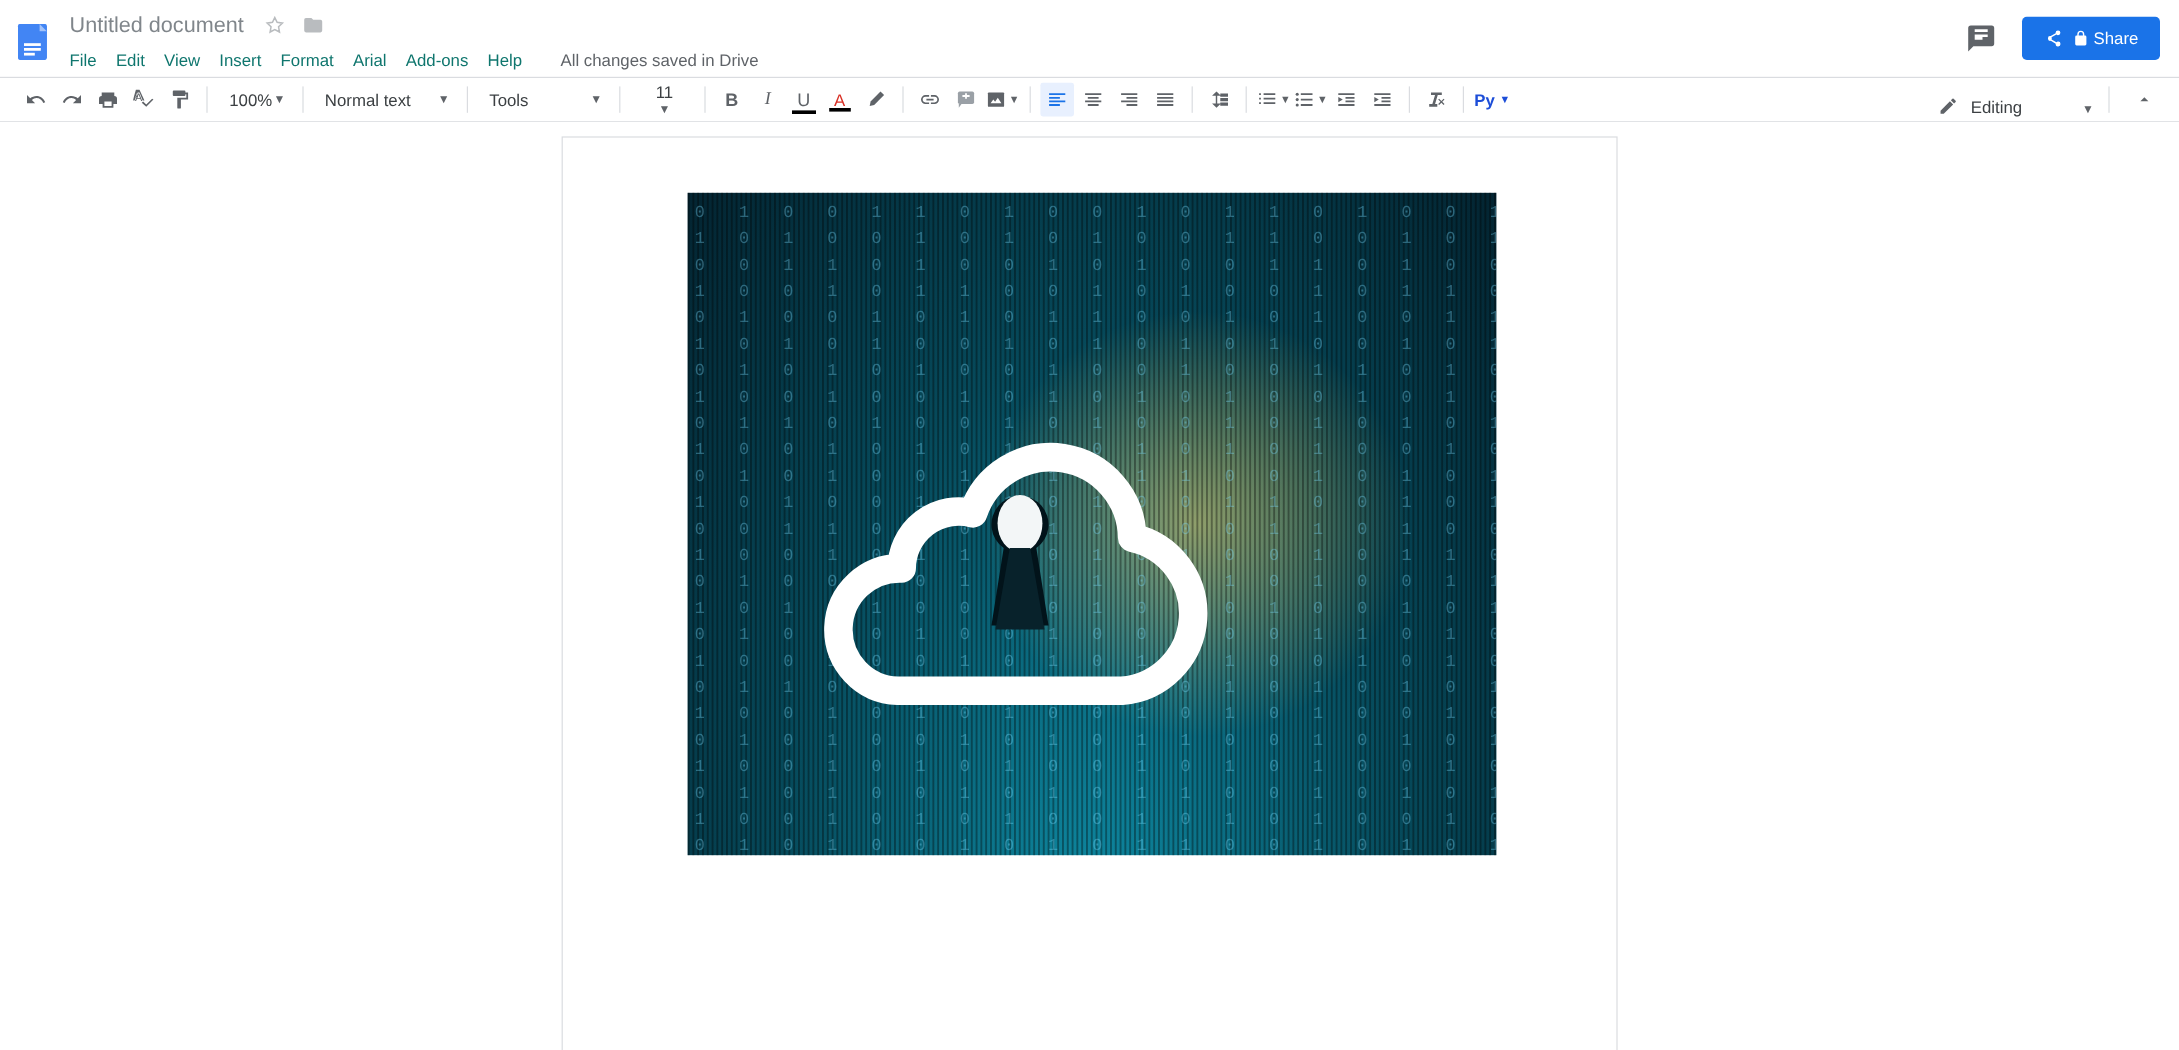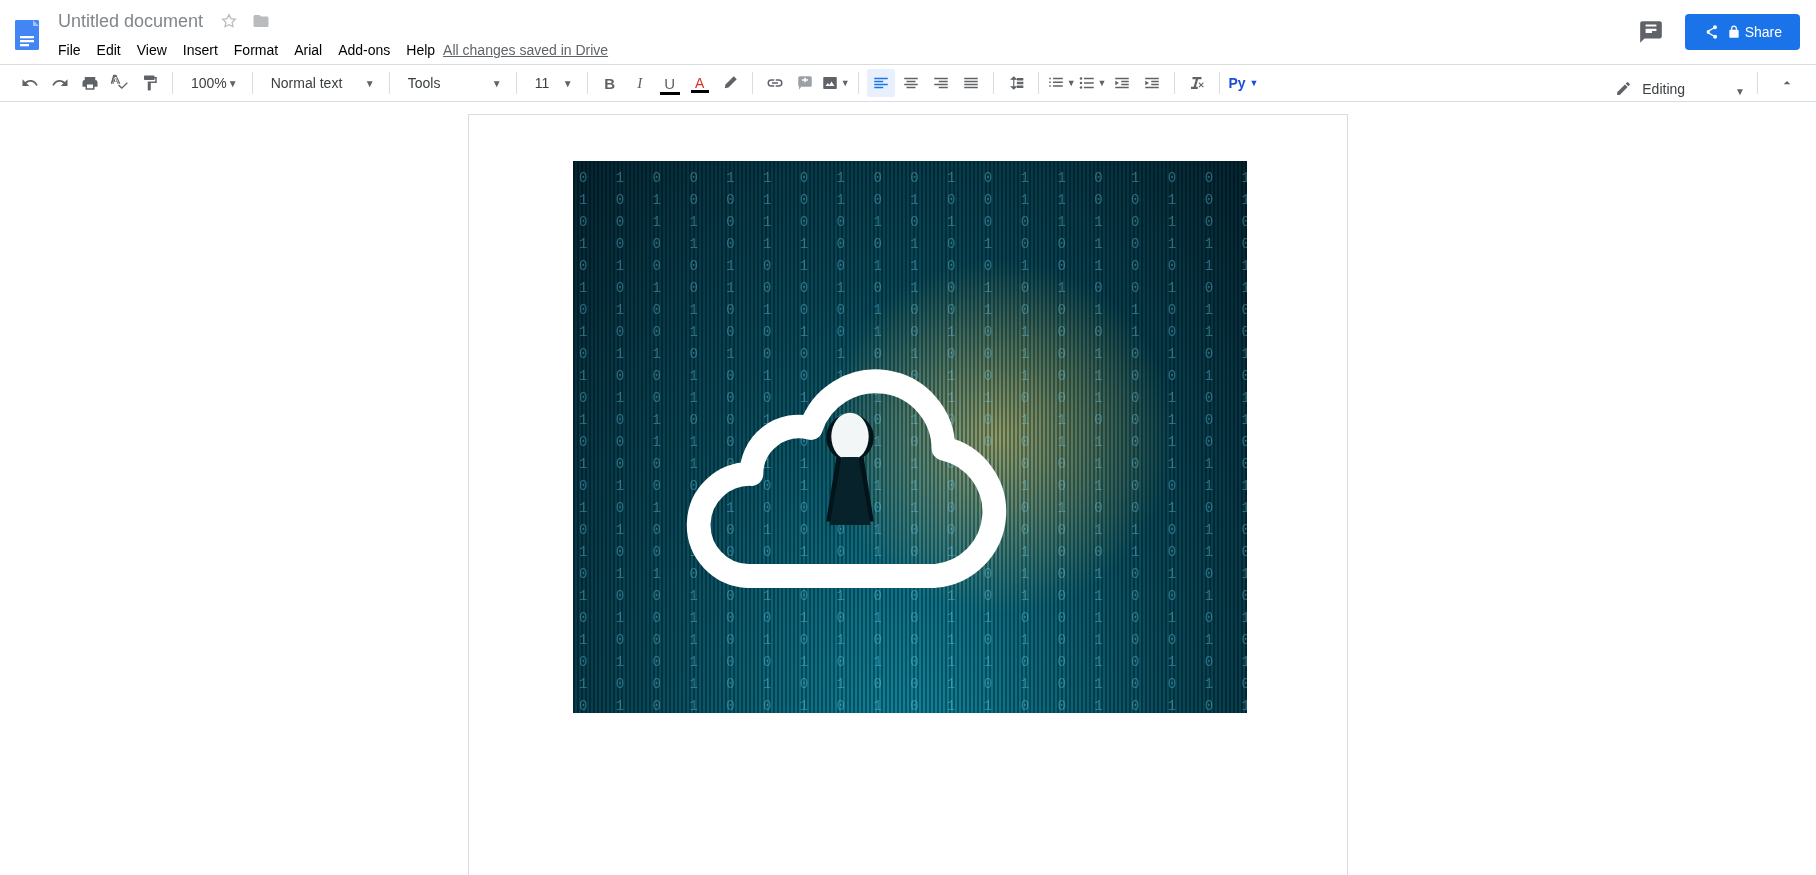--- a/index.html
+++ b/index.html
@@ -41,26 +41,26 @@
   }
   .star, .folder {
     margin-left: 8px; opacity: .55;
     display: inline-flex; align-items: center; justify-content: center;
     width: 24px; height: 24px;
   }
   .menus {
     display: flex; align-items: center; height: 28px; margin-top: 2px;
   }
   .menus .menu {
-    padding: 4px 8px; color: #000000; font-size: 14px; border-radius: 2px;
+    padding: 4px 8px; color: #0f766e; font-size: 14px; border-radius: 2px;
     cursor: pointer;
   }
   .menus .menu:first-child { margin-left: -2px; }
   .menus .status {
-    margin-left: 0; color: #5f6368; text-decoration: underline;
+    margin-left: 24px; color: #5f6368; 
     font-size: 14px;
   }
   .title-right {
     margin-left: auto; display: flex; align-items: center; gap: 16px;
     padding-top: 6px;
   }
   .comments-ic {
     width:36px; height:36px; display:flex; align-items:center; justify-content:center;
     border-radius:50%; color:#5f6368;
   }
@@ -85,21 +85,21 @@
   }
   .tbtn.active { background:#e8f0fe; color:#1a73e8; }
   .tcombo {
     display:flex; align-items:center; height:28px;
     padding: 0 6px 0 10px; gap:1px; color:#3c4043; cursor:pointer;
     font-size:14px;
   }
   .tcombo .arrow { font-size:10px; color:#5f6368; }
   .tcombo.wide { min-width:120px; justify-content:space-between; }
   .tcombo.font { min-width:110px; justify-content:space-between; }
-  .tcombo.size { min-width:54px; justify-content:space-between; }
+  .tcombo.size { min-width:54px; justify-content:space-between;flex-direction:column; }
   .underline-bar {
     position:absolute; bottom:2px; left:4px; right:4px; height:3px; background:#000;
   }
   .color-bar {
     position:absolute; bottom:4px; left:5px; right:5px; height:3.5px; background:#000;
   }
   .mode-combo {
     display:flex; align-items:flex-end; gap:10px; color:#3c4043;
     padding:0 4px 0 8px; height:28px; cursor:pointer; font-size:14px;
   }

